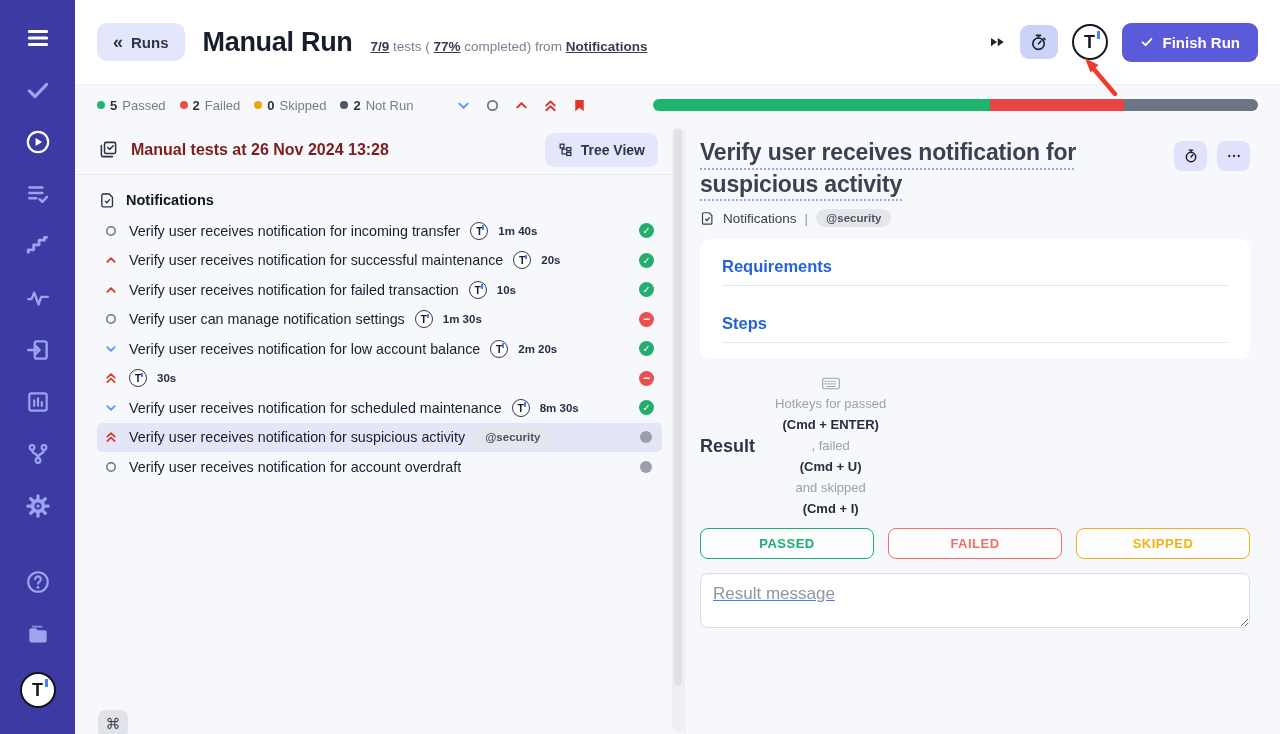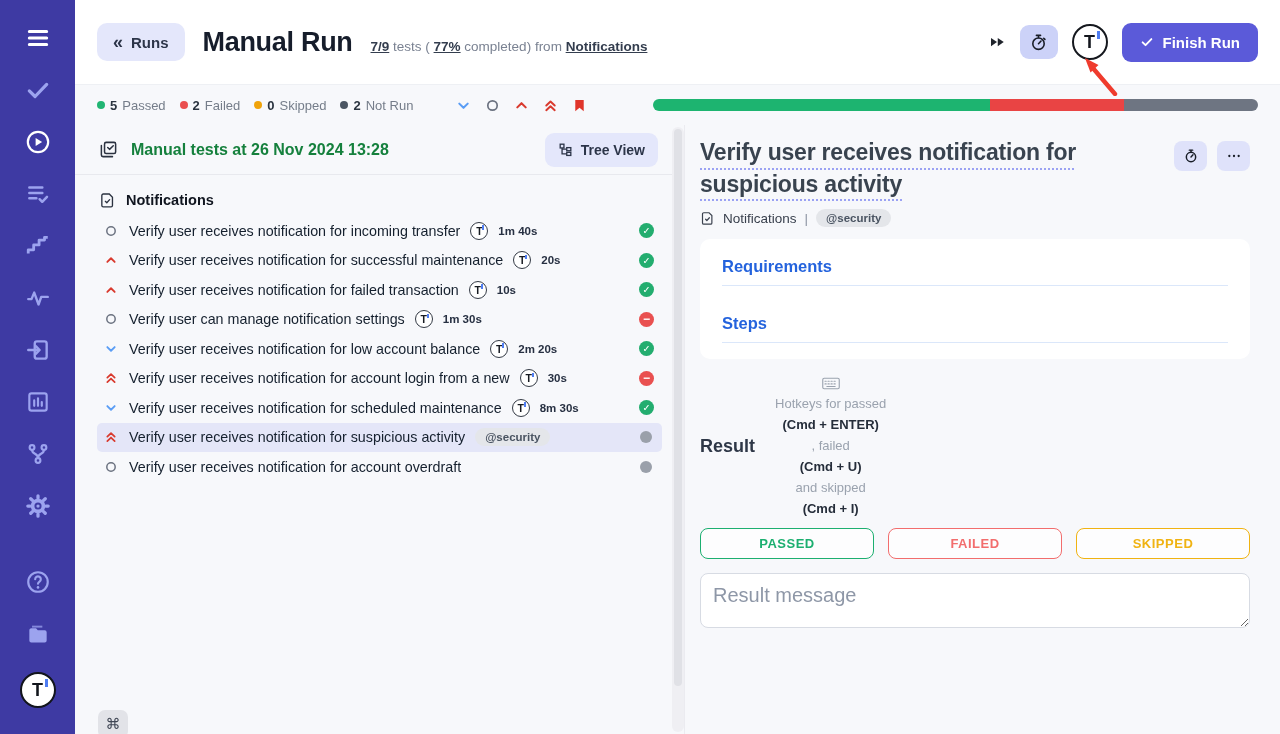--- a/index.html
+++ b/index.html
@@ -45,21 +45,21 @@
   .f-ic { background:none; border:none; padding:0; width:16px; height:16px; display:flex; align-items:center; justify-content:center; cursor:pointer; }
   .f-ic svg { width:15px; height:15px; }
   .progress { flex:1; height:12px; border-radius:7px; overflow:hidden; display:flex; margin-left:66px; }
   .progress .seg { height:100%; }
 
   
   .content { flex:1; display:flex; min-height:0; }
   .lpanel { width:597px; flex-shrink:0; display:flex; flex-direction:column; position:relative; }
   .lp-header { height:50px; display:flex; align-items:center; gap:13px; padding:0 14px 0 24px; border-bottom:1px solid #e8e9ee; flex-shrink:0; }
   .lp-header svg.runicon { width:19px; height:19px; color:#2b3240; }
-  .lp-title { font-size:16px; font-weight:600; color:#15803d; }
+  .lp-title { font-size:16px; font-weight:600; color:#7f1d1d; }
   .tree-btn { margin-left:auto; display:flex; align-items:center; gap:8px; background:#e4e7fb; border:none; border-radius:9px; padding:9px 13px; font-family:inherit; font-size:14px; font-weight:700; color:#2c3549; cursor:pointer; }
   .tree-btn svg { width:15px; height:15px; }
   .folder-row { margin-top:12px; display:flex; align-items:center; gap:10px; padding-left:24px; font-size:14.5px; font-weight:600; color:#10151f; height:26px; cursor:pointer; }
   .folder-row svg { width:17px; height:17px; color:#2b3240; }
   .testlist { margin-top:3px; padding:0 10px 0 22px; }
   .trow { display:flex; align-items:center; height:29.5px; gap:10px; padding:0 8px 0 6px; font-size:14.3px; color:#15202e; border-radius:5px; cursor:pointer; }
   .trow.selected { background:#e4e6f8; }
   .ind { width:16px; height:16px; flex-shrink:0; display:flex; align-items:center; justify-content:center; }
   .ind svg { width:14px; height:14px; }
   .ttl { white-space:nowrap; overflow:hidden;text-align:center; }
@@ -93,21 +93,21 @@
   .sec { border-bottom:1px solid #dbe7fa; padding-bottom:9px; margin-bottom:28px; }
   .sec:last-child { margin-bottom:8px; }
   .sec-title { font-size:16.5px; font-weight:800; color:#2463dd; cursor:pointer; }
   .result-head { margin-top:18px; display:flex; align-items:center; gap:20px; }
   .result-title { font-size:18px; font-weight:800; color:#2e3747; }
   .hotkeys { display:flex; align-items:center; gap:6px; font-size:13px; color:#9aa2ae; flex-wrap:nowrap; white-space:nowrap;flex-direction:column; }
   .hotkeys svg { width:18px; height:13px; color:#9aa2ae; flex-shrink:0; }
   .hotkeys b { color:#252d3a; font-weight:800; }
   .result-btns { margin-top:12px; display:flex; gap:14px; }
   .result-btn { flex:1; height:31px; background:#fdfdfe; border:1.7px solid; border-radius:8px; font-family:inherit; font-size:13px; font-weight:800; letter-spacing:0.5px; cursor:pointer; }
-  .rmsg { margin-top:14px; width:100%; height:55px; border:1px solid #d7dbe3; border-radius:8px; background:#fff; padding:10px 12px; font-family:inherit; font-size:20px; color:#c2410c; resize:both; }
+  .rmsg { margin-top:14px; width:100%; height:55px; border:1px solid #d7dbe3; border-radius:8px; background:#fff; padding:10px 12px; font-family:inherit; font-size:17px; color:#3b82f6; resize:both;text-decoration:underline; }
   .rmsg::placeholder { color:#8e97a7; }
 </style>
 </head>
 <body>
 
 <nav class="sidebar" id="sideNav">
     <div class="side-item bright">
       <svg viewBox="0 0 24 24" fill="none" stroke="currentColor" stroke-width="2.8" stroke-linecap="round">
         <path d="M4 6h16M4 12h16M4 18h16"></path>
       </svg>
@@ -377,21 +377,20 @@
             <span class="dur">2m 20s</span>
             <span class="sp"></span>
             <span class="badge passed"></span>
           </div>
           <div class="trow">
             <span class="ind">
               <svg viewBox="0 0 16 16" fill="none" stroke="#d93a2e" stroke-width="2" stroke-linecap="round" stroke-linejoin="round">
                 <path d="M3.8 7.6L8 3.6l4.2 4M3.8 12.6L8 8.6l4.2 4"></path>
               </svg>
             </span>
-            <span class="ttl">Verify user receives notification for account login from a new</span>
             <span class="tlogo">T<i></i></span>
             <span class="dur">30s</span>
             <span class="sp"></span>
             <span class="badge failed"></span>
           </div>
           <div class="trow">
             <span class="ind">
               <svg viewBox="0 0 16 16" fill="none" stroke="#5a9df5" stroke-width="2.1" stroke-linecap="round" stroke-linejoin="round">
                 <path d="M3.8 5.8L8 10l4.2-4.2"></path>
               </svg>

